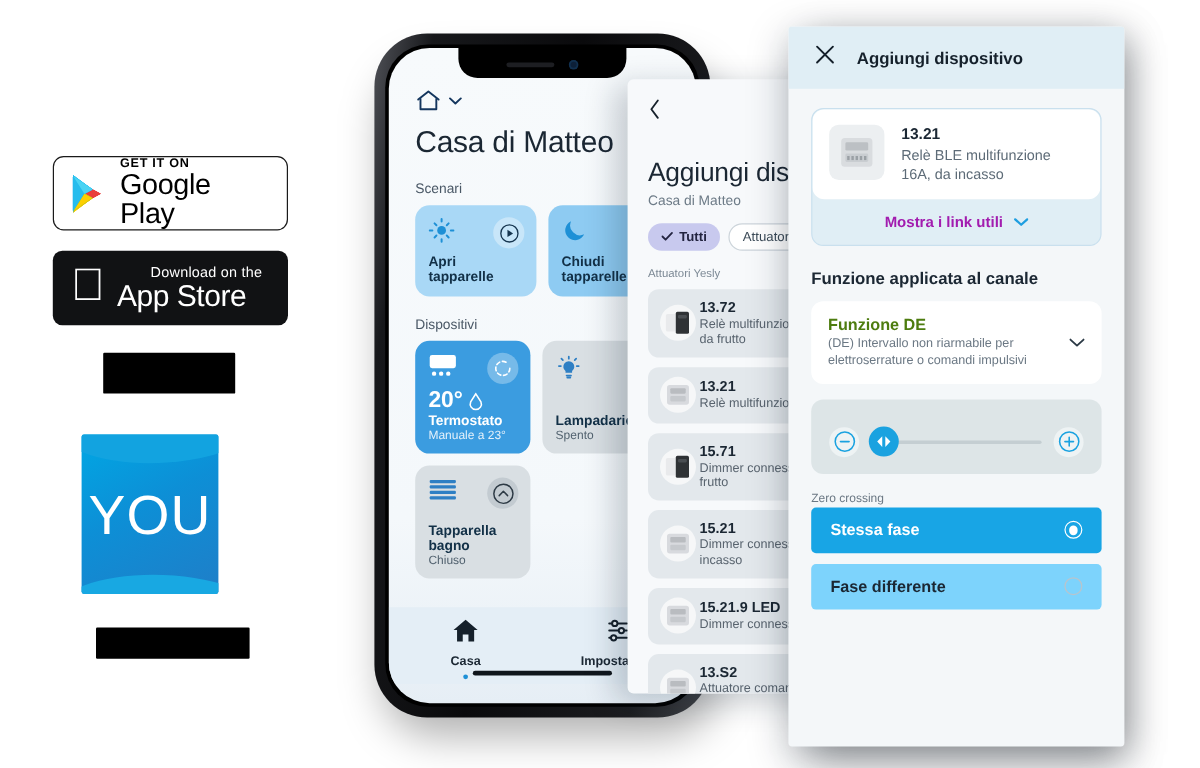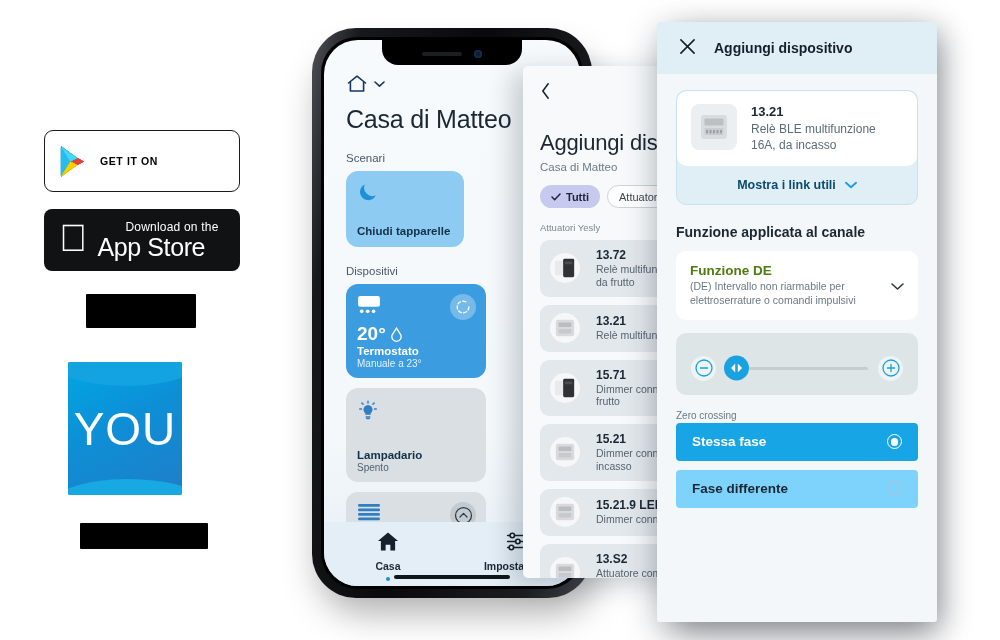--- a/index.html
+++ b/index.html
@@ -112,40 +112,40 @@
   .scen-card.c1{ background:#a9d8f6; }
   .scen-card.c2{ background:#8ecbf2; }
   .scen-name{ font-size:11.5px; font-weight:700; color:#123047; }
   .play-btn{
     position:absolute; right:10px; top:10px; width:26px; height:26px; border-radius:50%;
     background:rgba(255,255,255,.36); display:flex; align-items:center; justify-content:center;
   }
 
   .dev-grid{ display:flex; gap:10px; flex-wrap:wrap; }
   .dev-card{
-    width:140px; height:94px; border-radius:12px; padding:11px 11px 9px;
+    width:96px; height:94px; border-radius:12px; padding:11px 11px 9px;
     display:flex; flex-direction:column; position:relative;
   }
   .dev-card.active{ background:#3b9ce0; }
   .dev-card.idle{ background:#d9dfe3; }
   .dev-temp{ font-size:19px; font-weight:700; color:#fff; margin-top:auto;
              display:flex; align-items:center; gap:4px; }
   .dev-name{ font-size:11.5px; font-weight:700; color:#123047; }
   .dev-name.on-blue{ color:#ffffff; }
   .dev-sub{ font-size:10px; color:#52626f; margin-top:1px; }
   .dev-sub.on-blue{ color:#e3f0fa; }
   .dev-name-block{ margin-top:auto; }
   .round-btn{
     position:absolute; right:10px; top:10px; width:26px; height:26px; border-radius:50%;
     background:rgba(255,255,255,.30); display:flex; align-items:center; justify-content:center;
   }
   .round-btn.grey{ background:#c3cbd1; }
 
   .tabbar{
-    position:absolute; left:0; right:0; bottom:0; height:64px;
+    position:absolute; left:0; right:0; bottom:16px; height:64px;
     background:#e4eef6; display:flex; align-items:flex-start; padding-top:9px;
   }
   .tab{ flex:1; display:flex; flex-direction:column; align-items:center; gap:4px; }
   .tab-label{ font-size:10.5px; color:#1b2733; font-weight:700; }
   .tab-dot{ width:4px; height:4px; border-radius:50%; background:#1e90d6; margin-top:1px; }
   .home-ind{
     position:absolute; left:50%; transform:translateX(-50%); bottom:7px;
     width:116px; height:4px; border-radius:3px; background:#10161c;
   }
 
@@ -161,21 +161,21 @@
   .mid-sub{ font-size:11.5px; color:#6d7b87; margin-top:5px; }
   .chips{ display:flex; gap:7px; margin-top:12px; }
   .chip{
     height:23px; border-radius:12px; display:flex; align-items:center; gap:5px;
     padding:0 11px; font-size:11px; white-space:nowrap;
   }
   .chip.sel{ background:#c8c9ee; color:#232440; font-weight:700; }
   .chip.un{ background:#fff; border:1px solid #ccd4da; color:#3b4a57; }
   .mid-group{ font-size:9.5px; color:#7b8894; margin-top:14px; margin-bottom:7px; }
   .mid-item{
-    display:flex; align-items:center; gap:16px;
+    display:flex; align-items:center; gap:3px;
     background:#e3e8ec; border-radius:9px; padding:8px 10px; margin-bottom:8px;
     min-height:47px;
   }
   .thumb{
     width:30px; height:30px; border-radius:50%; background:#f6f7f8; flex:0 0 auto;
     display:flex; align-items:center; justify-content:center; overflow:hidden;
   }
   .mi-txt{ min-width:0; }
   .mi-title{ font-size:12px; font-weight:700; color:#1b2733; }
   .mi-sub{ font-size:10.5px; color:#58636e; line-height:1.22; margin-top:1px; white-space:nowrap; }
@@ -204,21 +204,21 @@
     align-items:flex-start;
   }
   .dev-box-thumb{
     width:46px; height:46px; border-radius:8px; background:#eceff1; flex:0 0 auto;
     display:flex; align-items:center; justify-content:center;
   }
   .dbt-title{ font-size:13px; font-weight:700; color:#1b2733; }
   .dbt-sub{ font-size:12px; color:#5d6b77; line-height:1.3; margin-top:3px; }
   .links-row{
     height:38px; display:flex; align-items:center; justify-content:center; gap:9px;
-    font-size:12.5px; font-weight:700; color:#0c4a6e;
+    font-size:12.5px; font-weight:700; color:#a21caf;
   }
 
   .rp-h2{ font-size:14px; font-weight:700; color:#1b2733; margin-top:19px; }
   .fn-card{
     margin-top:11px; background:#fff; border-radius:10px; padding:12px 14px;
     display:flex; align-items:center; gap:8px;
   }
   .fn-title{ font-size:13.5px; font-weight:700; color:#4d7c0f; }
   .fn-sub{ font-size:10.5px; color:#6b7884; line-height:1.32; margin-top:2px; }
 
@@ -324,20 +324,21 @@
           <path d="M2.1 1.9 L11.3 16.5 L2.1 31.1 Z" fill="#29c0ee"></path>
           <path d="M2.1 1.9 L11.3 16.5 L2.1 31.1 Z" fill="#26bced"></path>
           <path d="M2.1 1.9 L18.0 12.9 L11.3 16.5 Z" fill="#4ad3f3"></path>
           <path d="M11.3 16.5 L18.0 20.1 L2.1 31.1 Z" fill="#33b867"></path>
           <path d="M11.3 16.5 L18.0 20.1 L2.1 31.1 Z" fill="#fdcf00"></path>
           <path d="M18.0 12.9 L24.9 16.5 L18.0 20.1 Z" fill="#e8413b"></path>
         </svg>
       </span>
       <span class="gp-text">
         <span class="gp-small">GET IT ON</span>
+        <span class="gp-big">Google Play</span>
       </span>
     </div>
 
     <div class="badge-apple">
       <span class="apple-glyph"></span>
       <span class="ap-text">
         <span class="ap-small">Download on the</span>
         <span class="ap-big">App Store</span>
       </span>
     </div>
@@ -375,20 +376,35 @@
                   <path d="M1 2 L5.5 6.2 L10 2"></path>
                 </svg>
             </span>
           </div>
 
           <div class="app-title">Casa di Matteo</div>
 
           <div class="sect-label">Scenari</div>
 
           <div class="scenari-row">
+            <div class="scen-card c1">
+              <span>
+                <svg width="22" height="22" viewBox="0 0 24 24" fill="none" stroke="#1e90d6" stroke-width="1.8" stroke-linecap="round">
+                  <circle cx="12" cy="12" r="4" fill="#1e90d6" stroke="none"></circle>
+                  <path d="M12 1.6v2.4M12 20v2.4M3.6 12H1.2M22.8 12h-2.4M5.6 5.6l1.7 1.7M16.7 16.7l1.7 1.7M18.4 5.6l-1.7 1.7M7.3 16.7l-1.7 1.7"></path>
+                </svg>
+              </span>
+              <span class="play-btn">
+                <svg width="17" height="17" viewBox="0 0 20 20" fill="none" stroke="#16354f" stroke-width="1.3">
+                  <circle cx="10" cy="10" r="8.4"></circle>
+                  <path d="M8.1 6.4 L13.6 10 L8.1 13.6 Z" fill="#16354f" stroke="none"></path>
+                </svg>
+              </span>
+              <span class="scen-name">Apri tapparelle</span>
+            </div>
             <div class="scen-card c2">
               <span>
                 <svg width="22" height="22" viewBox="0 0 24 24">
                   <path d="M20.5 15.6A9 9 0 0 1 8.6 3.7a9 9 0 1 0 11.9 11.9z" fill="#1e90d6"></path>
                 </svg>
               </span>
               <span class="scen-name">Chiudi tapparelle</span>
             </div>
           </div>
 

